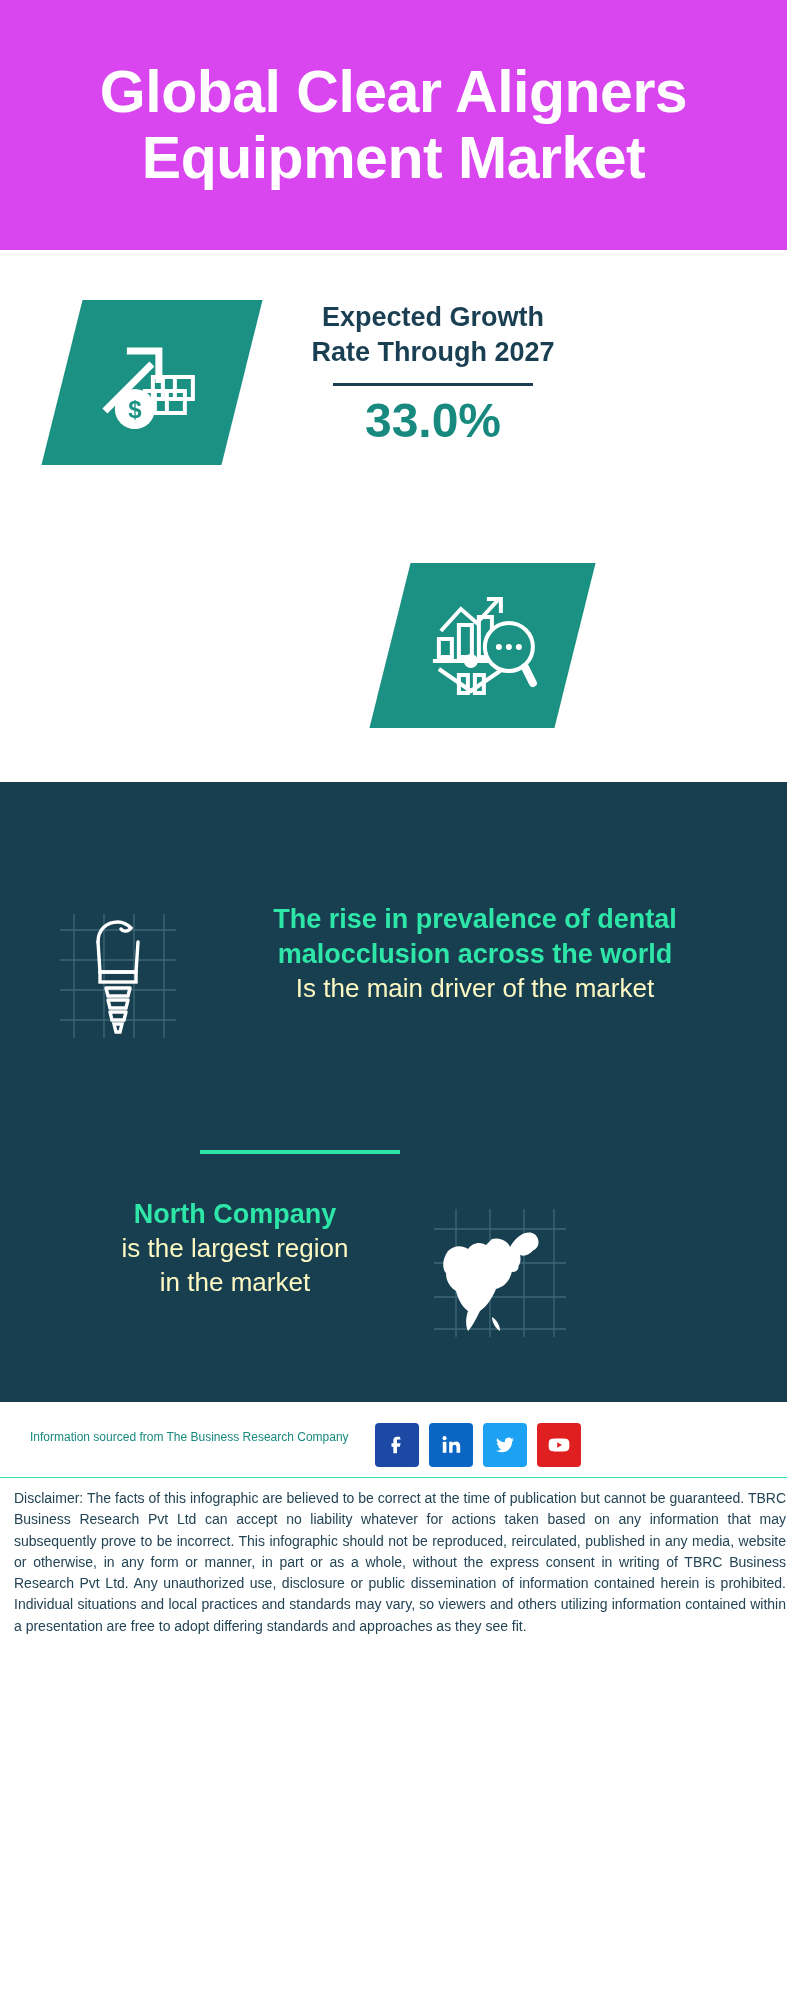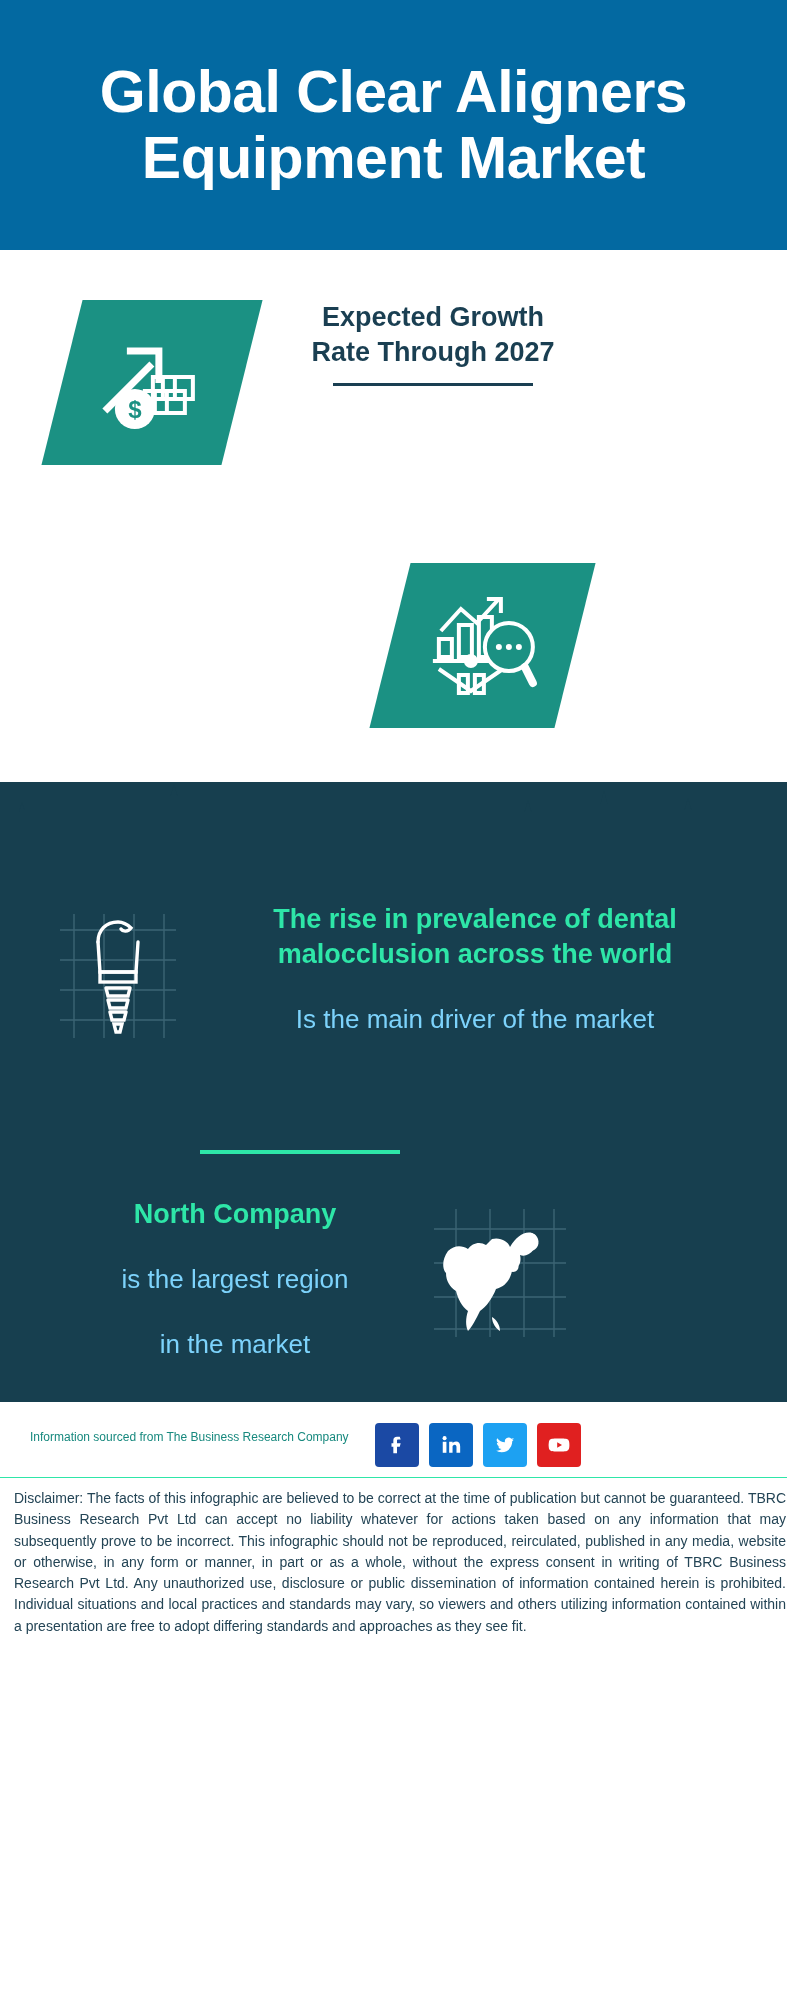--- a/index.html
+++ b/index.html
@@ -8,21 +8,21 @@
     font-family:"Liberation Sans", sans-serif;
     background:#ffffff;
     position:relative;
     overflow:hidden;
   }
   .page { position:relative; width:800px; height:2000px; background:#fff; }
 
   
   .header {
     position:absolute; left:0; top:0; width:787px; height:250px;
-    background:#0369a1;
+    background:#d946ef;
     display:flex; align-items:center; justify-content:center;
   }
   .header-title {
     color:#ffffff;
     font-family:"Liberation Sans Narrow","Liberation Sans",sans-serif;
     font-weight:700;
     font-size:59px;
     line-height:1.12;
     text-align:center;
     letter-spacing:-0.5px;
@@ -66,21 +66,21 @@
   }
   .skyline { position:absolute; left:0; top:0; width:787px; height:118px; }
 
   .driver-block { position:absolute; left:0; top:118px; width:787px; height:230px; }
   .driver-icon  { position:absolute; left:52px; top:8px; width:132px; height:135px; }
   .driver-copy  { position:absolute; left:225px; top:2px; width:500px; text-align:center; }
   .accent-text {
     color:#2EE6A8; font-weight:700; font-size:27px; line-height:1.29;
   }
   .plain-text {
-    color:#7dd3fc; font-weight:400; font-size:26px; line-height:1.30;margin-top:31px;
+    color:#fef9c3; font-weight:400; font-size:26px; line-height:1.30;
   }
   .mid-divider {
     position:absolute; left:200px; top:368px; width:200px; height:4px;
     background:#2EE6A8;
   }
 
   .region-block { position:absolute; left:0; top:415px; width:787px; height:160px; }
   .region-copy { position:absolute; left:35px; top:0px; width:400px; text-align:center; }
   .region-map  { position:absolute; left:430px; top:8px; width:140px; height:135px; }
 
@@ -141,20 +141,21 @@
           <line x1="70" y1="58" x2="70" y2="80"></line>
         </g>
         <circle cx="38" cy="76" r="20" fill="#fff"></circle>
         <text x="38" y="85" font-size="24" font-weight="700" fill="#1B9183" text-anchor="middle" font-family="Liberation Sans, sans-serif">$</text>
       </svg>
     </div>
     <div class="stat-text growth-text">
       <div class="stat-label">Expected Growth</div>
       <div class="stat-label">Rate Through 2027</div>
       <div class="stat-rule"></div>
+      <div class="stat-value">33.0%</div>
     </div>
   </div>
 
   <div class="stat-size">
     <div class="para para-size">
       <svg width="115" height="110" viewBox="0 0 115 110" style="transform:skewX(14deg)">
         <g stroke="#fff" stroke-width="4" fill="none">
           <path d="M16 40 L36 18 L52 32 L74 8"></path>
           <path d="M62 8 L76 8 L76 22"></path>
           <rect x="14" y="48" width="13" height="18"></rect>

